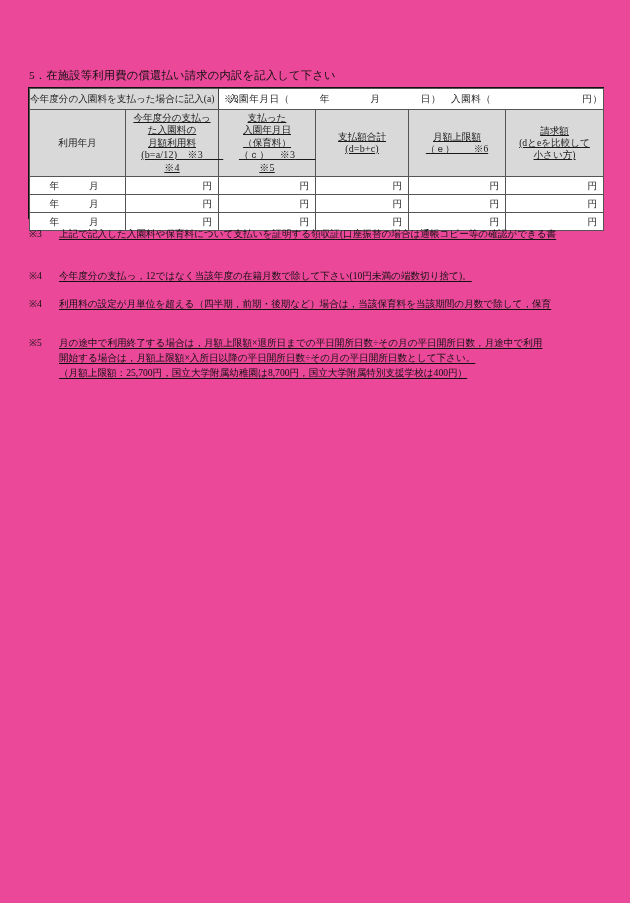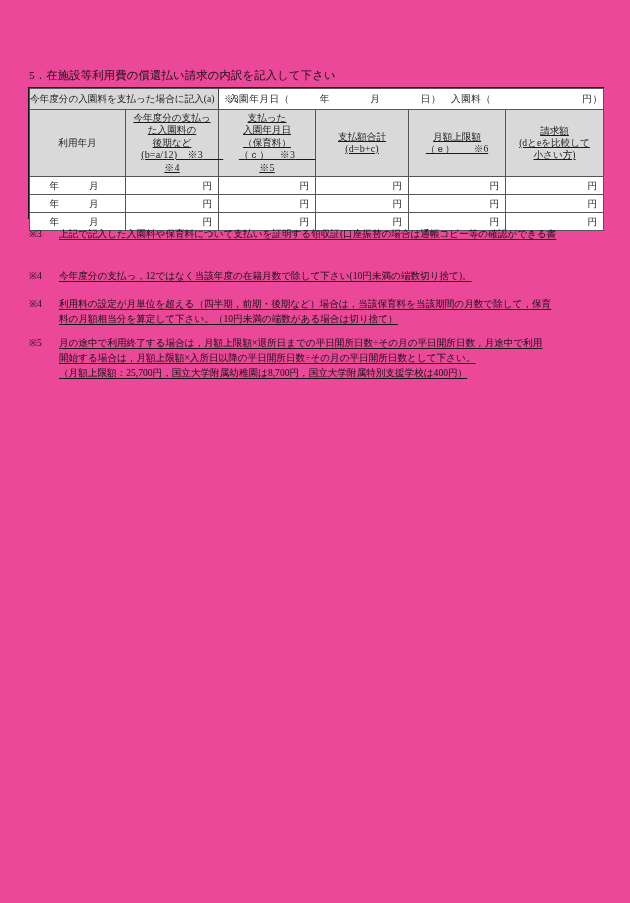--- a/index.html
+++ b/index.html
@@ -161,21 +161,21 @@
         <td class="hdr-entry-right" colspan="4">入園年月日（　　　年　　　　月　　　　日）　入園料（　　　　　　　　　円）</td>
       </tr>
 
       <tr>
         <td class="col-head">
           <div>利用年月</div>
         </td>
         <td class="col-head thick-l">
           <div>今年度分の支払っ</div>
           <div>た入園料の</div>
-          <div>後期など</div>
+          <div>月額利用料</div>
           <div class="small">(b=a/12)　※3　　※4</div>
         </td>
         <td class="col-head thick-l">
           <div>支払った</div>
           <div>入園年月日</div>
           <div>（保育料）</div>
           <div class="small">（ｃ）　※3　　※5</div>
         </td>
         <td class="col-head thick-l">
           <div>支払額合計</div>
@@ -230,21 +230,20 @@
     <div class="mark">※4</div>
     <div class="body">
       <span class="ul">今年度分の支払っ，12ではなく当該年度の在籍月数で除して下さい(10円未満の端数切り捨て)。</span>
     </div>
   </div>
 
   <div class="note" style="left:29px; top:297px; width:576px;">
     <div class="mark">※4</div>
     <div class="body">
       <span class="ul">利用料の設定が月単位を超える（四半期，前期・後期など）場合は，当該保育料を当該期間の月数で除して，保育</span>
-      <span class="ul">料の月額相当分を算定して下さい。（10円未満の端数がある場合は切り捨て）</span>
     </div>
   </div>
 
   <div class="note" style="left:29px; top:336px; width:576px;">
     <div class="mark">※5</div>
     <div class="body">
       <span class="ul">月の途中で利用終了する場合は，月額上限額×退所日までの平日開所日数÷その月の平日開所日数，月途中で利用</span>
       <span class="ul">開始する場合は，月額上限額×入所日以降の平日開所日数÷その月の平日開所日数として下さい。</span>
       <span class="ul">（月額上限額：25,700円，国立大学附属幼稚園は8,700円，国立大学附属特別支援学校は400円）</span>
     </div>

